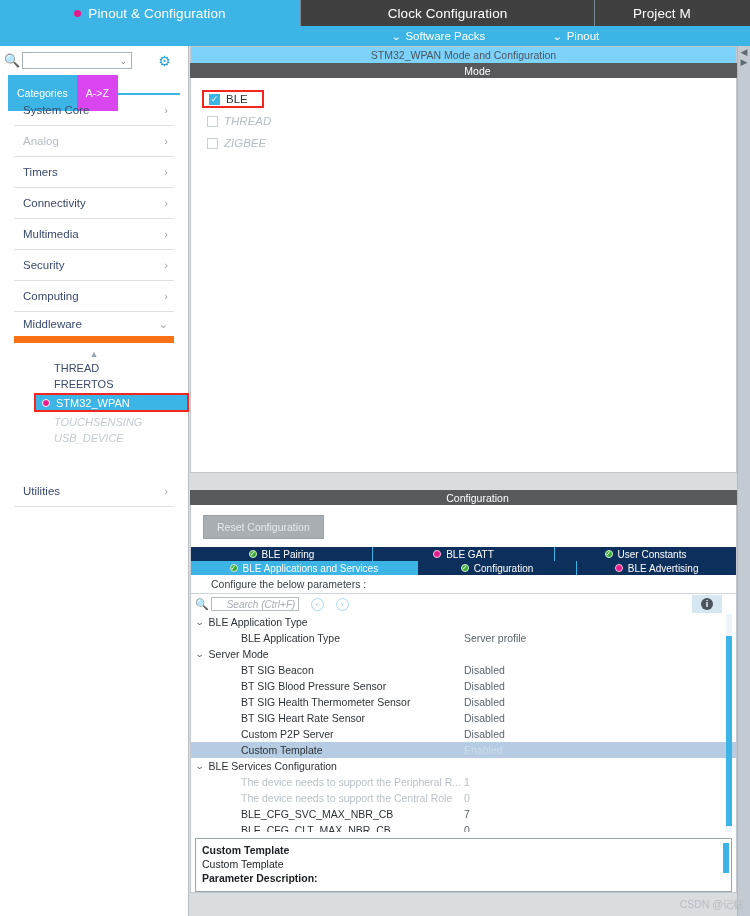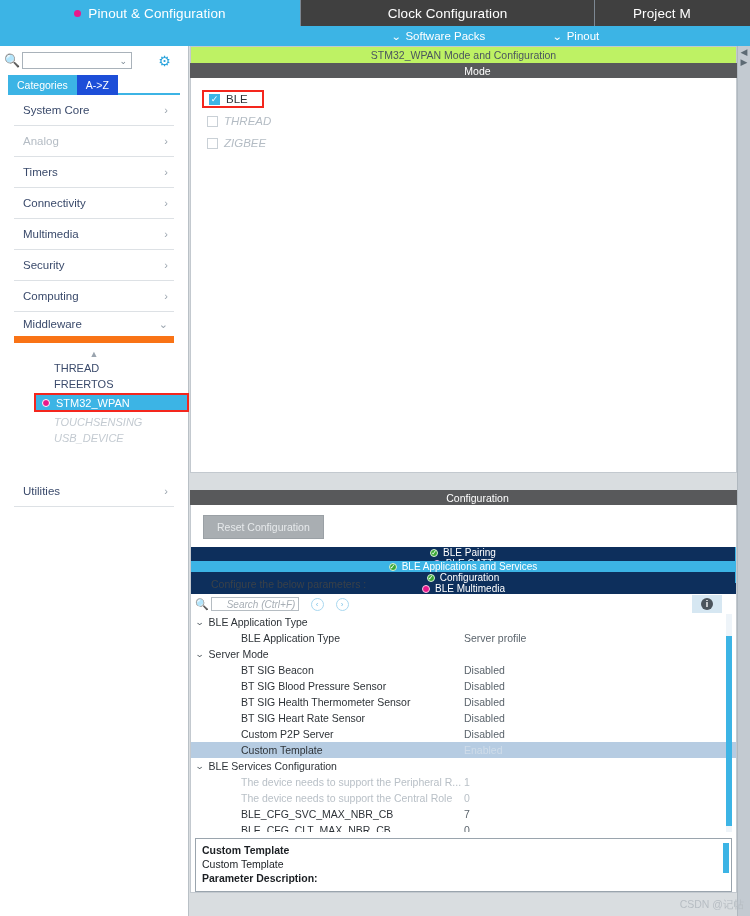--- a/index.html
+++ b/index.html
@@ -28,23 +28,23 @@
   
   .sidebar { position: absolute; left: 0; top: 46px; width: 189px; height: 870px; background: #ffffff; border-right: 1px solid #b9c0c6; }
   .search-row { display: flex; align-items: center; height: 26px; padding: 3px 6px 0 5px; }
   .search-ico { width: 15px; height: 15px; color: #1e9bd7; font-size: 13px; display:flex; align-items:center; justify-content:center; }
   .search-box { flex: 0 0 110px; height: 17px; border: 1px solid #a9b2ba; background: #fff;
                 display: flex; align-items: center; justify-content: flex-end; padding-right: 4px; margin-left: 2px; }
   .search-box .caret { color: #7b8894; font-size: 9px; }
   .gear { margin-left: auto; margin-right: 10px; width: 15px; height: 15px; color: #29a3dc; font-size: 14px;
           display:flex; align-items:center; justify-content:center; }
   .cat-tabs { display: flex; height: 18px; margin: 3px 0 0 8px; }
-  .cat-tab { font-size: 10.5px; color: #ffffff; display: flex; align-items: center; padding: 10px 9px; }
+  .cat-tab { font-size: 10.5px; color: #ffffff; display: flex; align-items: center; padding: 18px 9px; }
   .cat-tab.sel { background: #3cb4e5; }
-  .cat-tab.unsel { background: #1d4ed8; }
+  .cat-tab.unsel { background: #d946ef; }
   .cat-underline { height: 2px; background: #3cb4e5; margin: 0 8px 0 8px; }
 
   .cat-list { padding: 0 14px; }
   .cat-row { height: 31px; display: flex; align-items: center; justify-content: space-between;
              border-bottom: 1px solid #dde1e5; font-size: 11.5px; color: #3a4a6b; padding-left: 9px; }
   .cat-row.dim { color: #b4bcc4; }
   .cat-arrow { color: #9aa4ae; font-size: 11px; padding-right: 6px; }
 
   .mw-sub { padding: 4px 0 0 0; }
   .mw-updot { text-align: center; color: #9aa4ae; font-size: 9px; height: 14px; line-height: 14px; }
@@ -53,21 +53,21 @@
   .mw-item.dim { color: #c3cad1; font-style: italic; }
   .mw-sel-wrap { position: relative; border: 2px solid #f4261d; width: 155px; margin-left: 20px; height: 19px;
                  display: flex; align-items: center; }
   .mw-sel-inner { background: #3cb4e5; color: #ffffff; font-size: 11px; height: 15px; width: 100%;
                   display: flex; align-items: center; padding-left: 6px; }
   .mw-dot { width: 8px; height: 8px; border-radius: 50%; background: #e8198b; border: 1.5px solid #ffffff; margin-right: 6px; flex: 0 0 auto; }
 
   
   .right { position: absolute; left: 190px; top: 46px; width: 560px; height: 870px; background: #d9dde0; }
 
-  .panel-title { height: 17px; background: #bef264; border: 1px solid #c3c9cf; border-bottom: none;
+  .panel-title { height: 17px; background: #7dd3fc; border: 1px solid #c3c9cf; border-bottom: none;
                  display: flex; align-items: center; justify-content: center; font-size: 10.5px; color: #4b555f; }
   .band { height: 15px; background: #58595b; color: #ffffff; font-size: 10.5px;
           display: flex; align-items: center; justify-content: center; padding-left: 28px; }
   .mode-body { background: #ffffff; border: 1px solid #c3c9cf; border-top: none; height: 395px; padding: 10px 0 0 0; }
   .chk-row { display: flex; align-items: center; height: 22px; padding-left: 16px; font-size: 11.5px; color: #2e3338; }
   .chk-row.dim { color: #b4bcc4; font-style: italic; }
   .chk { width: 11px; height: 11px; border: 1px solid #8a949d; background: #fff; margin-right: 6px; flex: 0 0 auto;
          display: flex; align-items: center; justify-content: center; }
   .chk.on { background: #3cb4e5; border-color: #3cb4e5; color: #fff; font-size: 9px; line-height: 1; }
   .chk.dimbox { border-color: #c9d0d6; }
@@ -76,21 +76,21 @@
   
   .vrail { position: absolute; right: 0; top: 0; width: 13px; background: #c3cad1; border-left: 1px solid #b0b8bf; }
   .vrail .arrow { color: #5d6a74; font-size: 9px; text-align: center; }
 
   
   .cfg-wrap { position: absolute; left: 0; top: 444px; width: 547px; }
   .cfg-body { background: #ffffff; border: 1px solid #c3c9cf; border-top: none; }
   .reset-row { padding: 10px 0 8px 12px; }
   .reset-btn { display: inline-block; background: #a9aeb2; color: #e6e9eb; font-size: 10.5px;
                padding: 5px 13px; border: 1px solid #9aa0a5; }
-  .tabs-row { display: flex; height: 14px; flex-direction: column; }
+  .tabs-row { display: flex; height: 14px; }
   .cfg-tab { flex: 1; background: #0d2f5c; color: #ffffff; font-size: 10px;
              display: flex; align-items: center; justify-content: center; border-right: 1px solid #3cb4e5; }
   .cfg-tab:last-child { border-right: none; }
   .cfg-tab.active { background: #3cb4e5; }
   .ic { width: 8px; height: 8px; border-radius: 50%; margin-right: 5px; flex: 0 0 auto;
         display: inline-flex; align-items: center; justify-content: center; font-size: 7px; }
   .ic.ok { background: #39a935; color: #ffffff; border: 1px solid #d8f0d7; }
   .ic.warn { background: #e8198b; border: 1px solid #f8c8e3; }
 
   .cfg-note { font-size: 10.5px; color: #3a4148; padding: 3px 0 3px 20px; border-bottom: 1px solid #cfd5da; }
@@ -299,21 +299,21 @@
           <div class="cfg-tab active" style="flex:1.85">
             <span class="ic ok">✓</span>
             <span>BLE Applications and Services</span>
           </div>
           <div class="cfg-tab" style="flex:1.3">
             <span class="ic ok">✓</span>
             <span>Configuration</span>
           </div>
           <div class="cfg-tab" style="flex:1.3">
             <span class="ic warn"></span>
-            <span>BLE Multimedia</span>
+            <span>BLE Advertising</span>
           </div>
         </div>
 
         <div class="cfg-note">Configure the below parameters :</div>
 
         <div class="search2-row">
           <span class="s2-ico">🔍</span>
           <span class="s2-box">Search (Ctrl+F)</span>
           <span class="navbtn">‹</span>
           <span class="navbtn">›</span>

